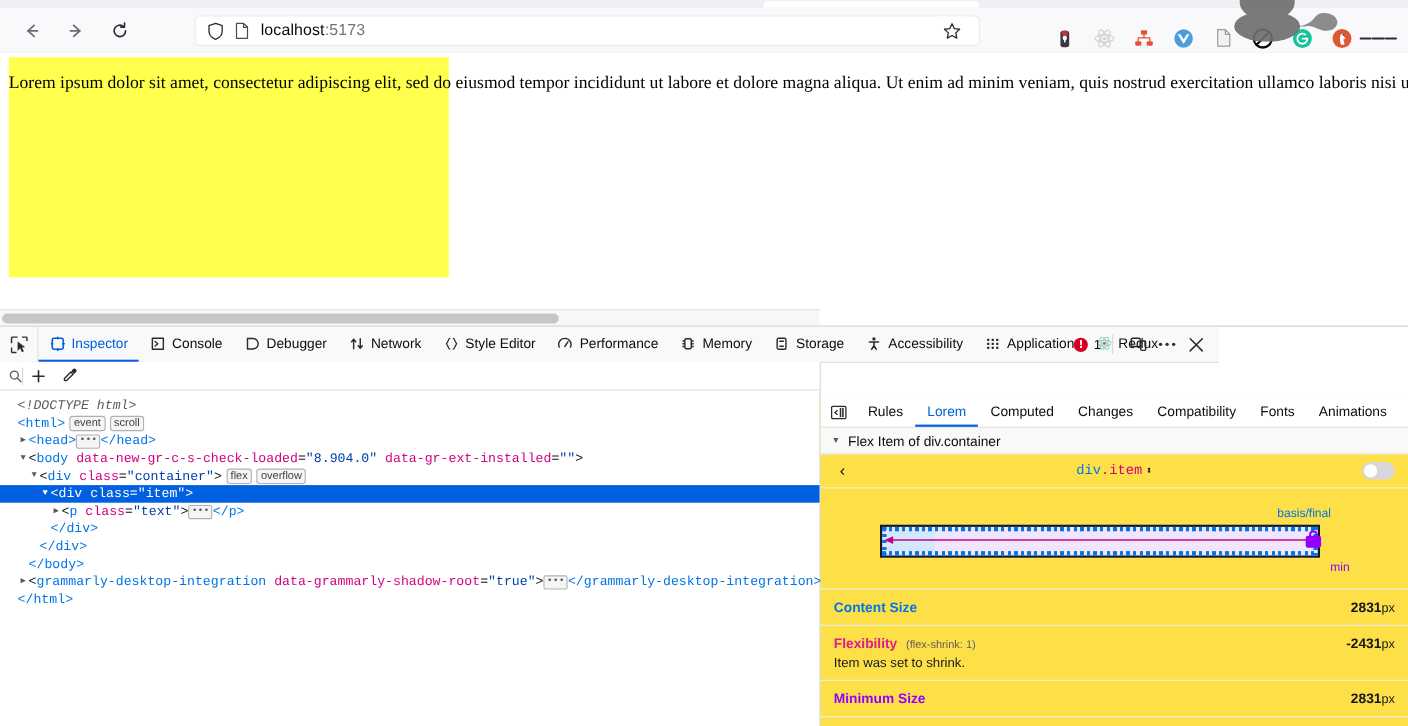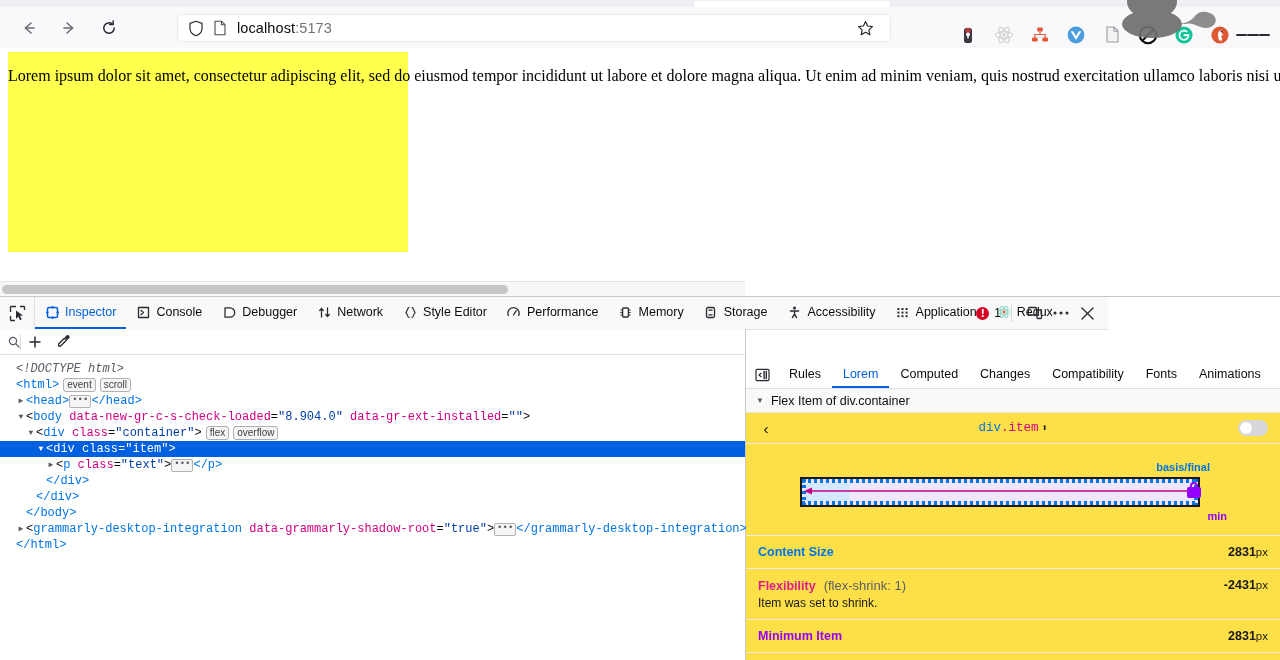--- a/index.html
+++ b/index.html
@@ -223,21 +223,21 @@
     position: absolute; right: 12px; width: 30px; height: 16px;
     border-radius: 9px; background: #d7d7db;
   }
   .toggle::after {
     content: ""; position: absolute; left: 2px; top: 2px;
     width: 12px; height: 12px; border-radius: 50%; background: #ffffff;
   }
 
   .diagram { position: relative; height: 91px; }
   .diag-label {
-    position: absolute; font-size: 11px; font-weight: bold;
+    position: absolute; font-size: 11px; font-weight: normal;
     font-family: "Liberation Sans", sans-serif;
   }
   .lbl-basis { color: #0074e8; right: 70px; top: 17px; }
   .lbl-min { color: #9400ff; right: 53px; top: 66px; }
   .flexbox {
     position: absolute; left: 54px; top: 33px; width: 400px; height: 30px;
     border: 2px solid #18181a; box-sizing: border-box;
     background: #f0e6fb;
   }
   .flexbox .dots-t, .flexbox .dots-b {
@@ -273,21 +273,21 @@
 
   .prop-row {
     border-top: 1px solid #ededee;
     padding: 9px 12px 9px 12px; position: relative;
   }
   .prop-title { font-size: 12.5px; font-weight: bold; font-family: "Liberation Sans", sans-serif; }
   .prop-title.blue { color: #0074e8; }
   .prop-title.pink { color: #e01b8d; }
   .prop-title.purple { color: #9400ff; }
   .prop-title.dark { color: #18181a; }
-  .prop-sub { font-size: 13px; color: #5c5c66; margin-left: 8px; font-weight: normal; }
+  .prop-sub { font-size: 10px; color: #5c5c66; margin-left: 8px; font-weight: normal; }
   .prop-desc { font-size: 12px; color: #18181a; margin-top: 3px; }
   .prop-val {
     position: absolute; right: 12px; top: 9px;
     font-size: 12.5px; color: #18181a;
   }
   .prop-val b { font-weight: bold; }
   .prop-val span { font-weight: normal; font-size: 11.5px; }
 </style>
 </head>
 <body>
@@ -771,21 +771,21 @@
 
       <div class="prop-row">
         <div class="prop-title pink">
           <span>Flexibility</span><span class="prop-sub">(flex-shrink: 1)</span>
         </div>
         <div class="prop-desc">Item was set to shrink.</div>
         <div class="prop-val"><b>-2431</b><span>px</span></div>
       </div>
 
       <div class="prop-row">
-        <div class="prop-title purple">Minimum Item</div>
+        <div class="prop-title purple">Minimum Size</div>
         <div class="prop-val"><b>2831</b><span>px</span></div>
       </div>
 
       <div class="prop-row">
         <div class="prop-title dark">Final Size</div>
         <div class="prop-val"><b>2831</b><span>px</span></div>
       </div>
     </div>
 
   </div>

